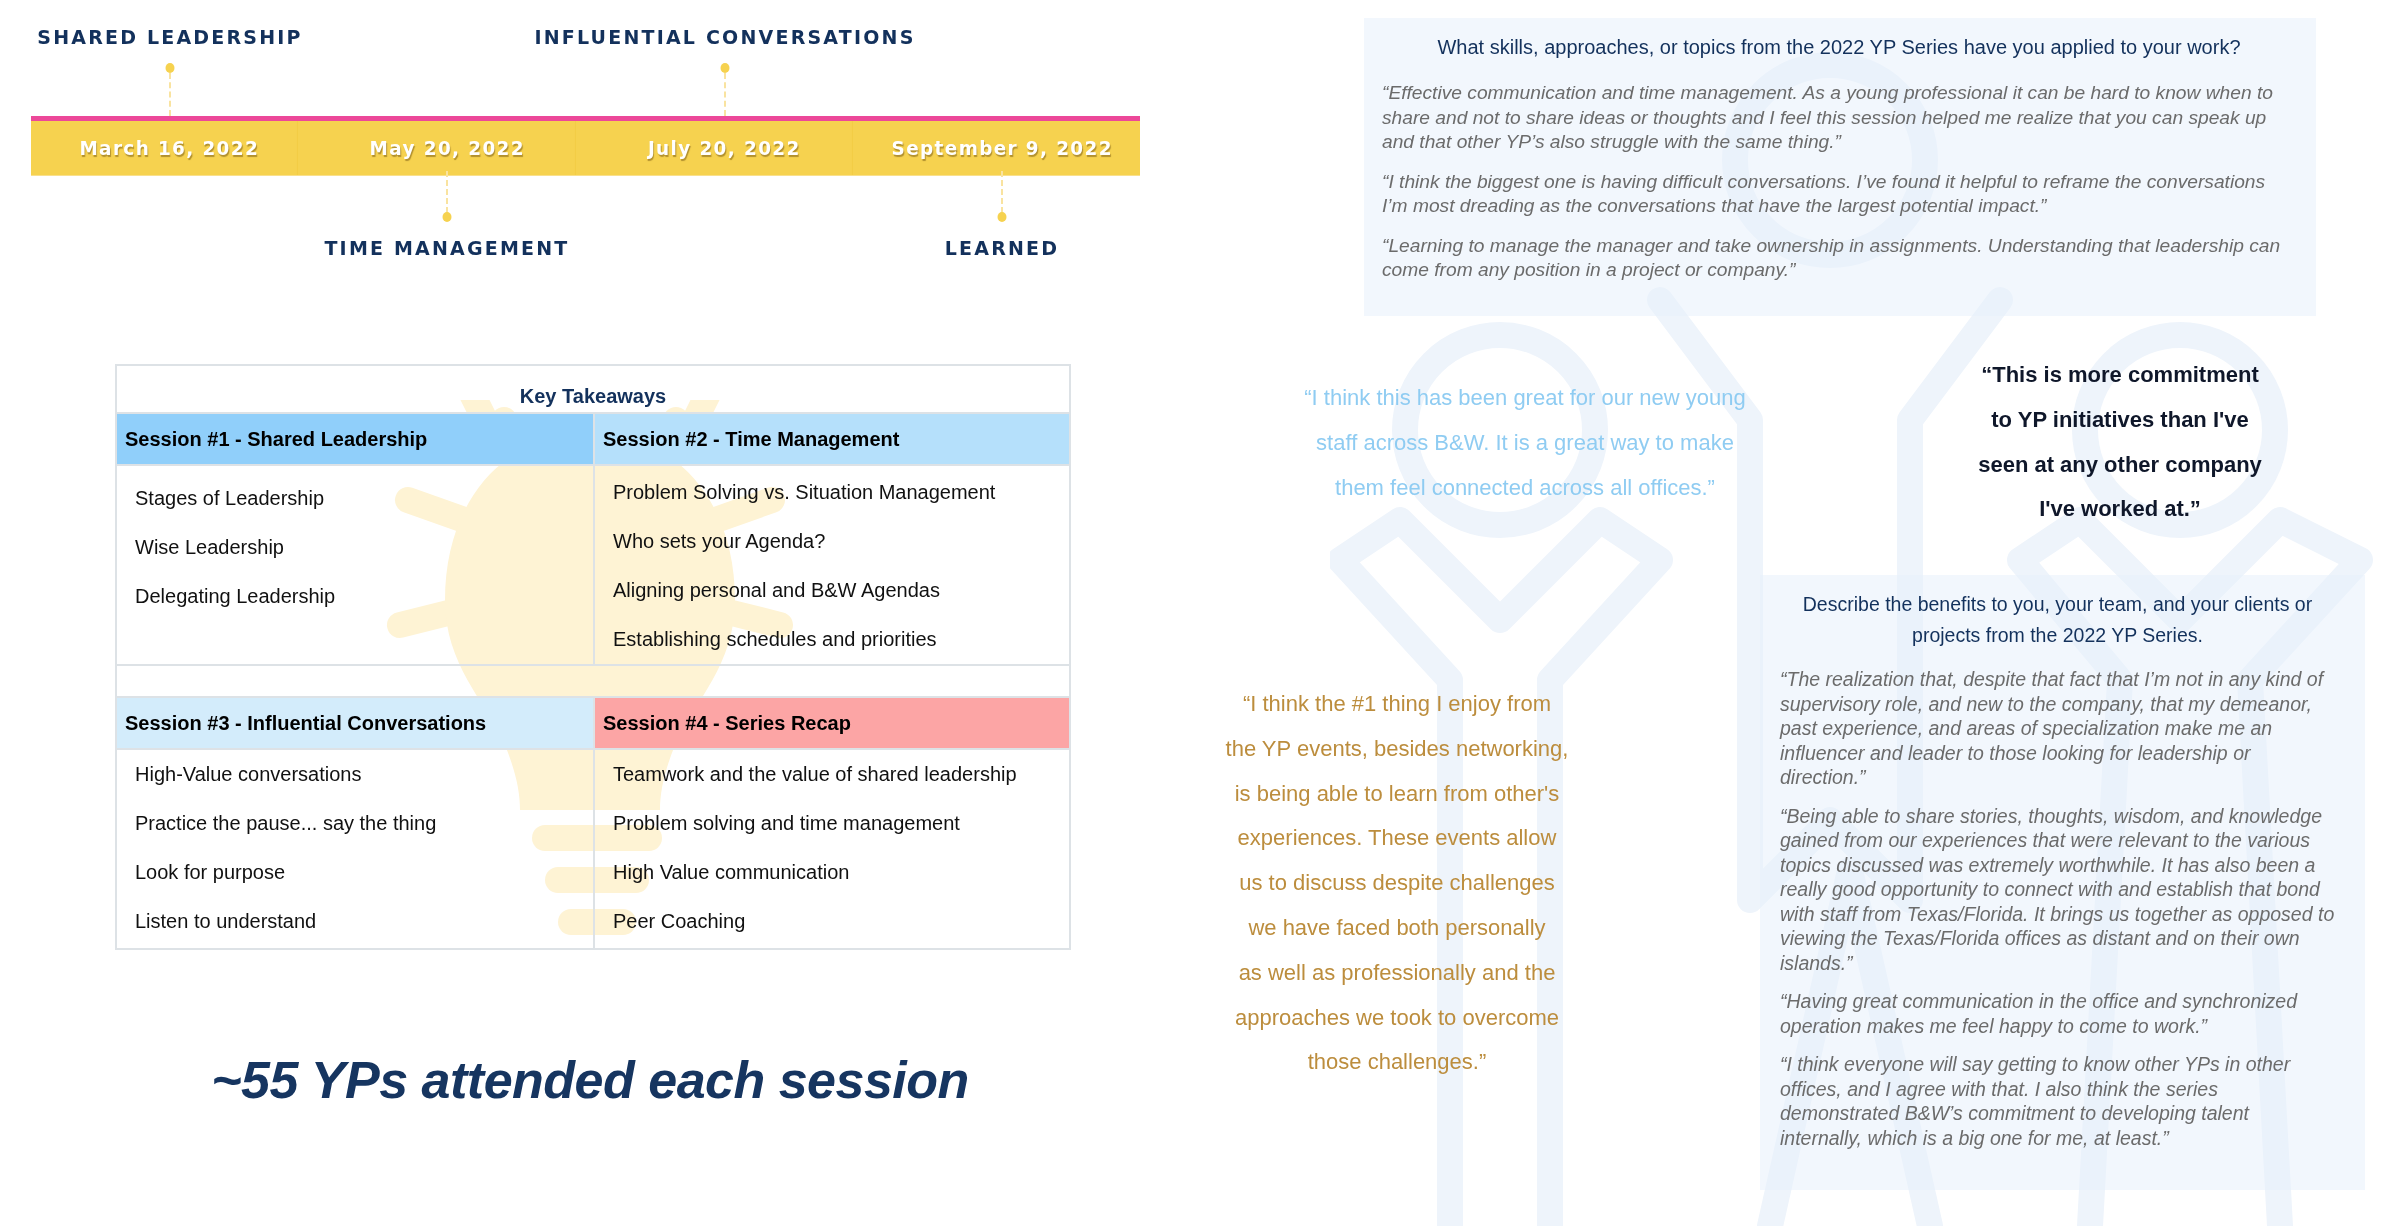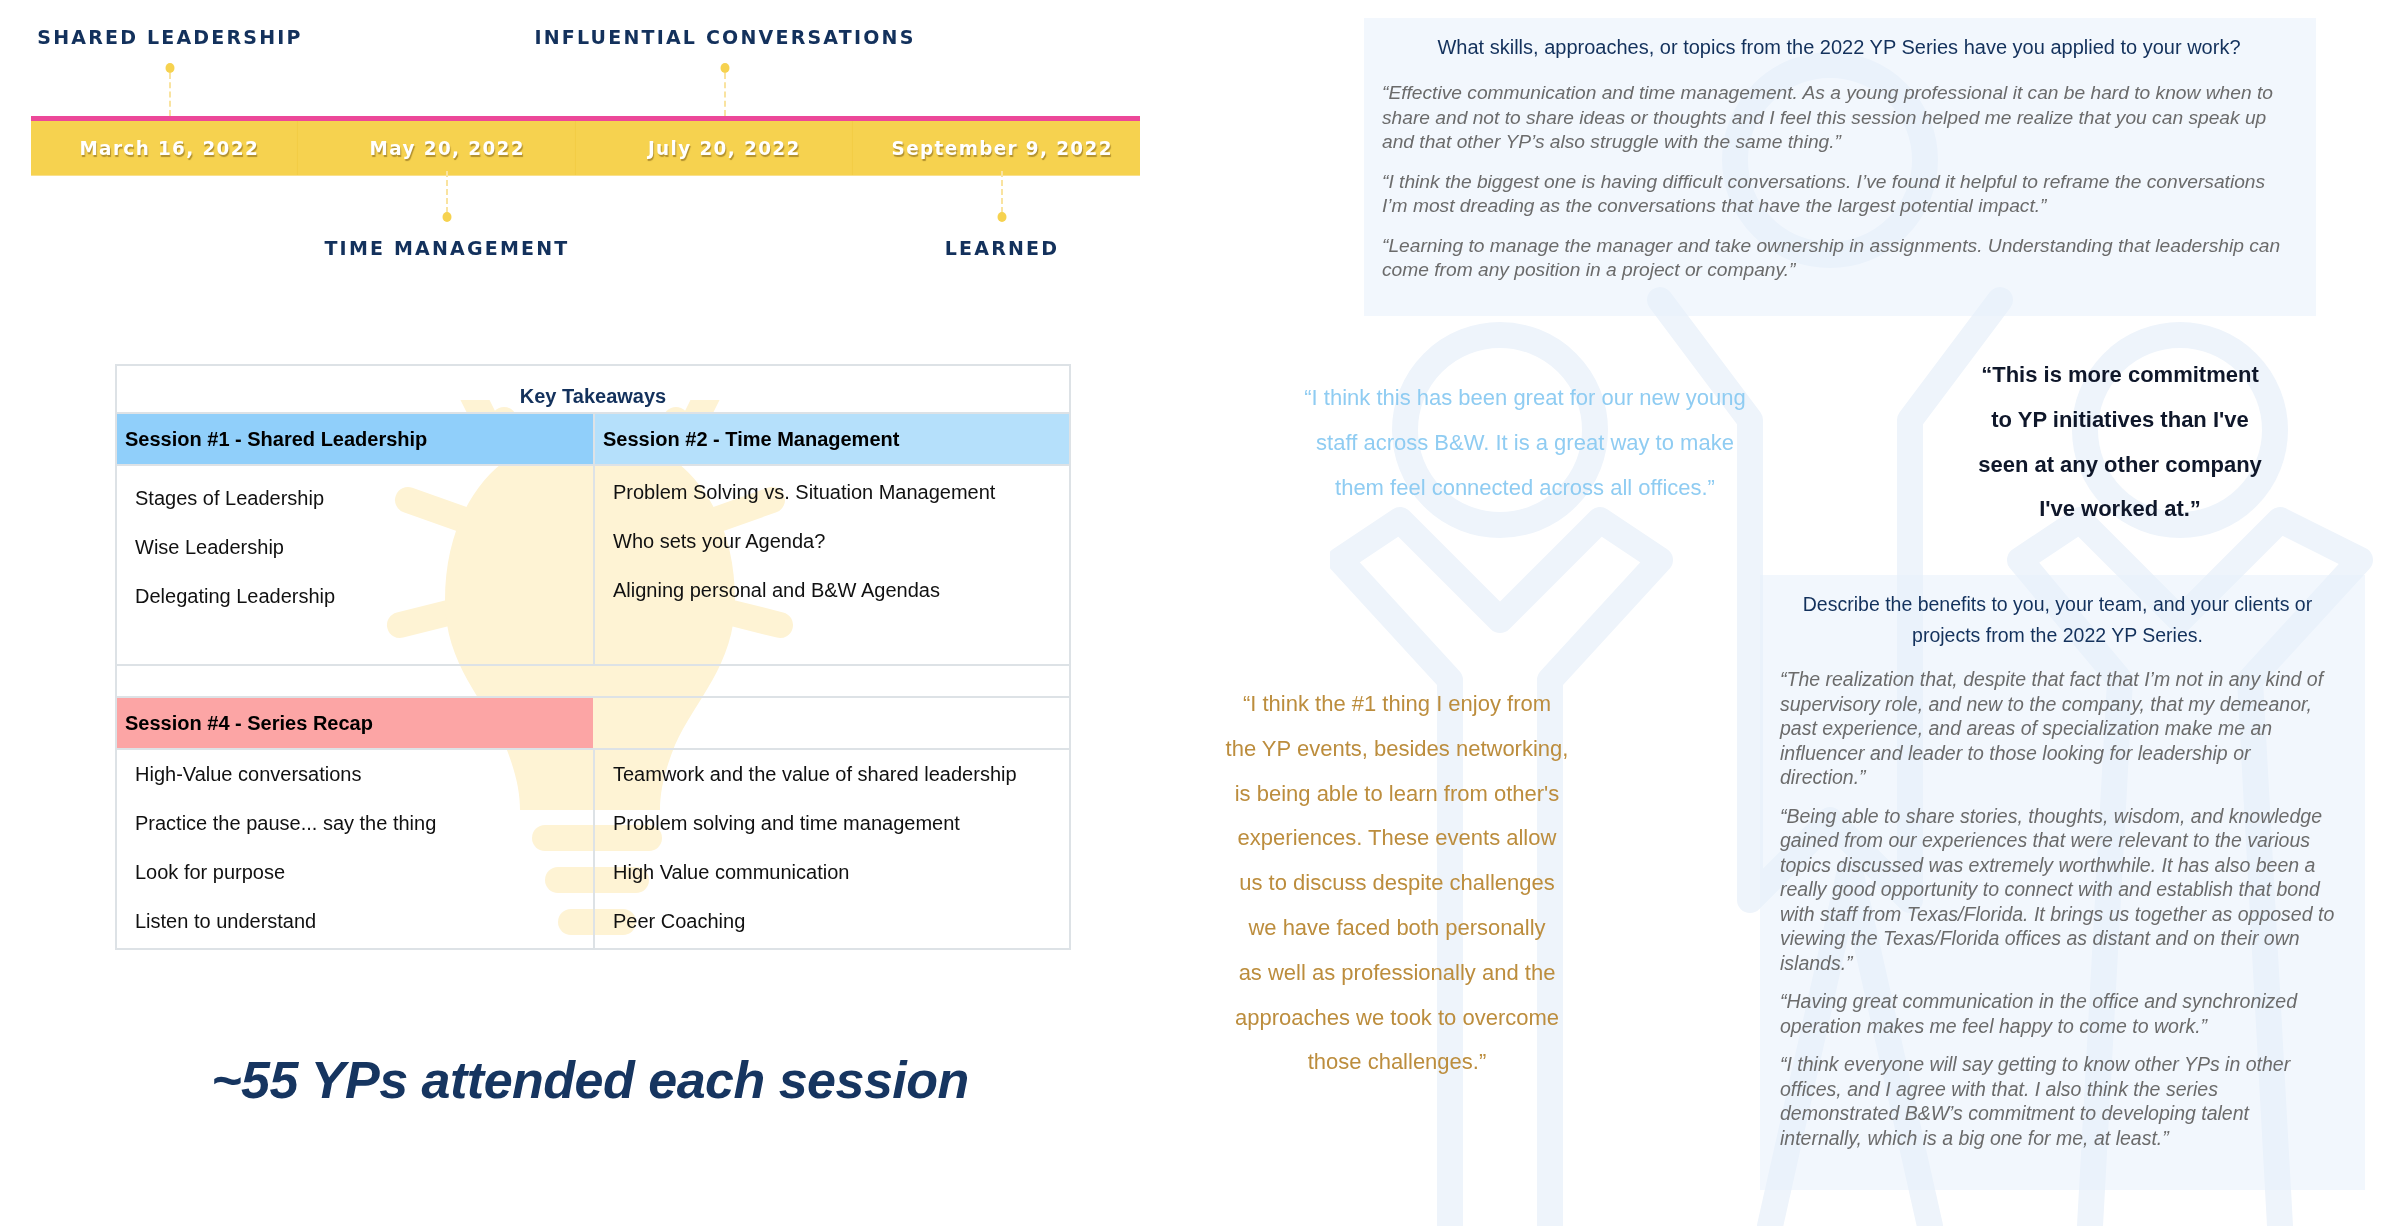--- a/index.html
+++ b/index.html
@@ -111,26 +111,28 @@
   <div class="kt-row">
     <div class="kt-cell kt-body" style="padding-top:8px;height:198px;">
       <div>Stages of Leadership</div>
       <div>Wise Leadership</div>
       <div>Delegating Leadership</div>
     </div>
     <div class="kt-cell kt-body" style="padding-top:2px;height:198px;">
       <div>Problem Solving vs. Situation Management</div>
       <div>Who sets your Agenda?</div>
       <div>Aligning personal and B&amp;W Agendas</div>
+      <div>Establishing schedules and priorities</div>
     </div>
   </div>
 
   <div class="kt-spacer"></div>
 
   <div class="kt-row">
+    <div class="kt-cell kt-head" style="background:#D3ECFB;">Session #3 - Influential Conversations</div>
     <div class="kt-cell kt-head" style="background:#fca5a5;">Session #4 - Series Recap</div>
   </div>
   <div class="kt-row">
     <div class="kt-cell kt-body" style="height:198px;">
       <div>High-Value conversations</div>
       <div>Practice the pause... say the thing</div>
       <div>Look for purpose</div>
       <div>Listen to understand</div>
     </div>
     <div class="kt-cell kt-body" style="height:198px;">

